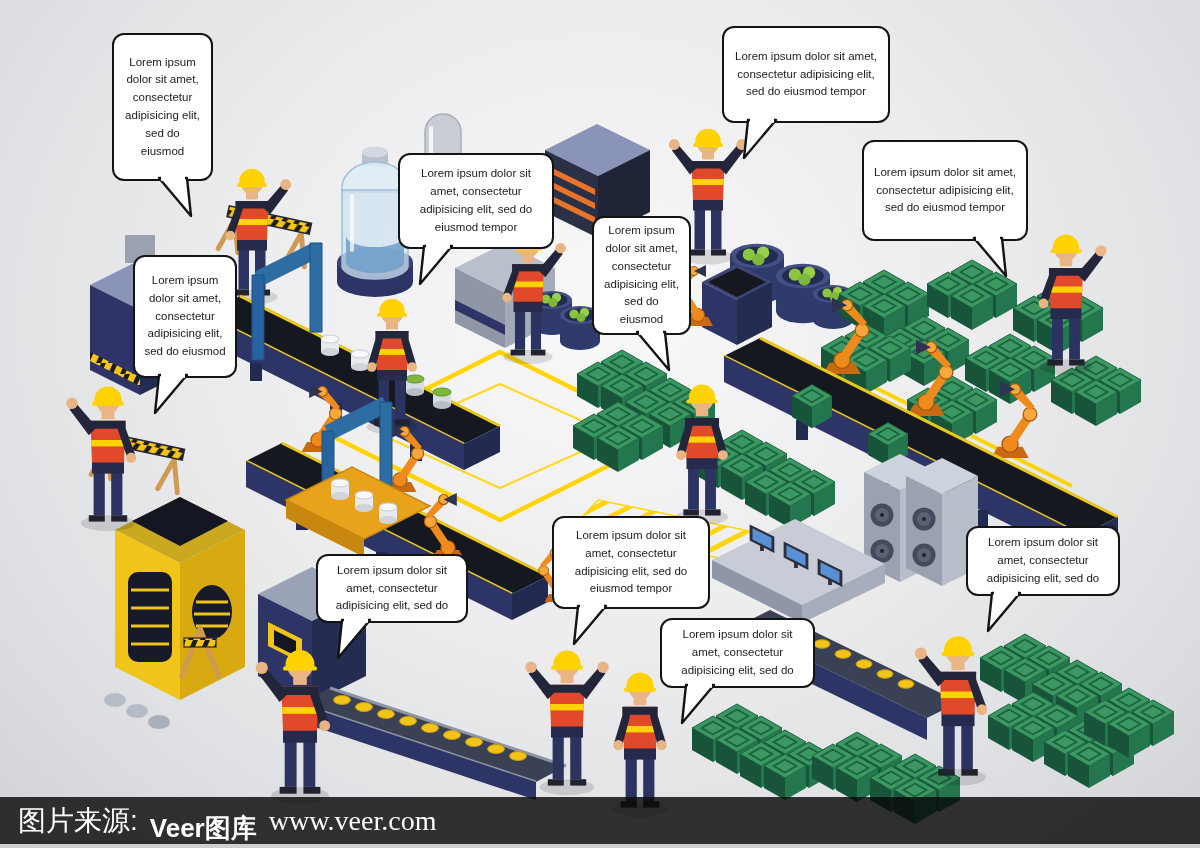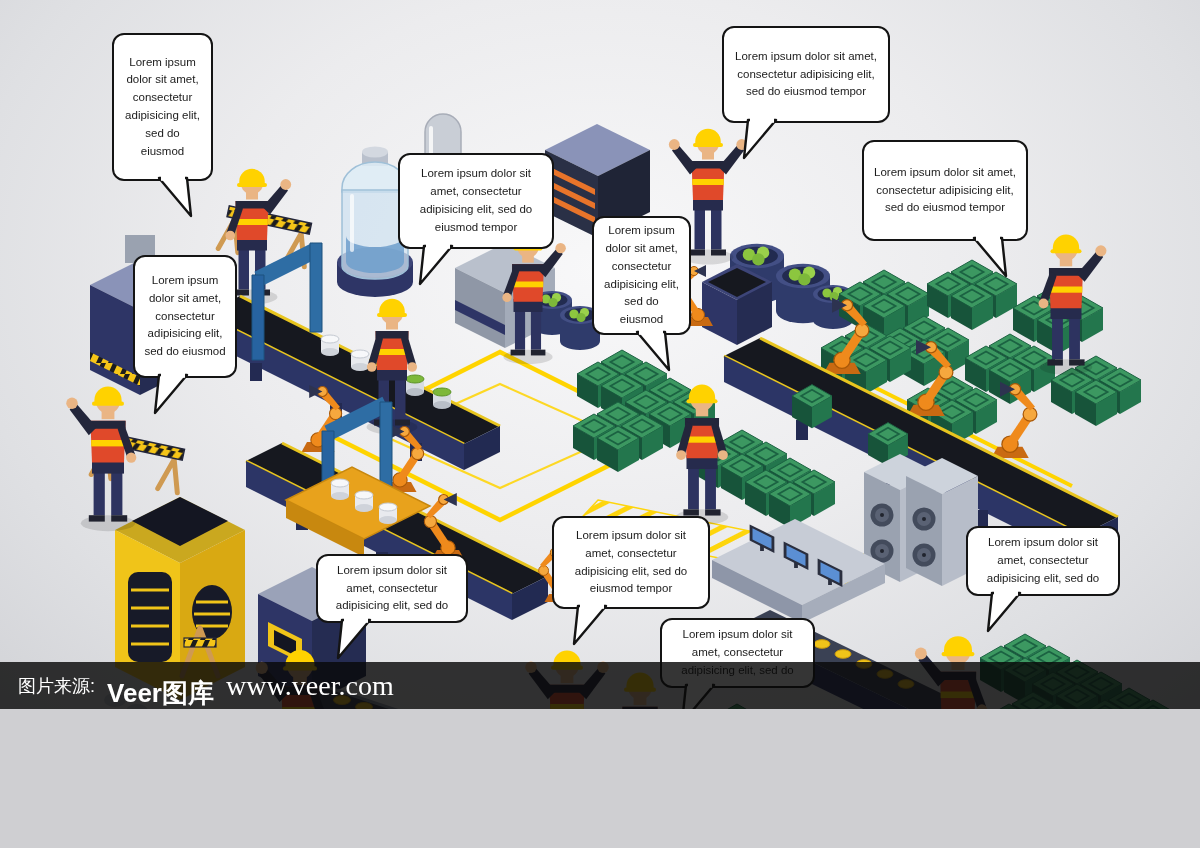--- a/index.html
+++ b/index.html
@@ -1,38 +1,38 @@
 <!DOCTYPE html>
 <html><head>
 <meta charset="utf-8">
 <style>
   html,body{margin:0;padding:0;background:#cfcfd2;}
   .canvas{
-    position:relative;width:1200px;height:709px;overflow:hidden;
+    position:relative;width:1200px;height:844px;overflow:hidden;
     background:radial-gradient(ellipse at 50% 38%, #f8f8f9 0%, #ececee 45%, #dfe0e3 75%, #d2d3d7 100%);
     font-family:"Liberation Sans", sans-serif;
   }
   .scene-svg{position:absolute;left:0;top:0;}
   .bubble{
     position:absolute;z-index:5;box-sizing:border-box;
     background:#ffffff;border:2.2px solid #141414;border-radius:12px;
     display:flex;align-items:center;justify-content:center;text-align:center;
     padding:8px 9px;font-size:11.5px;line-height:1.55;color:#1b1b1b;
   }
   .tail{position:absolute;bottom:-39px;width:40px;height:42px;}
   .tail-dl{left:18px;}
   .tail-dr{right:18px;transform:scaleX(-1);}
   .tail polygon{fill:#ffffff;stroke:#141414;stroke-width:2.4;stroke-linejoin:round;}
   .tail line{stroke:#ffffff;stroke-width:5;}
   .watermark{
     position:absolute;left:0;right:0;bottom:0;height:47px;z-index:10;
     background:rgba(8,8,8,0.82);display:flex;align-items:center;gap:12px;
     padding:0 18px;color:#ffffff;
   }
-  .wm-prefix{font-size:18px;}
+  .wm-prefix{font-size:28px;}
   .wm-brand{font-size:26px;font-weight:700;margin-top:16px;}
   .wm-url{font-size:28px;font-family:Liberation Serif, serif;}
 </style>
 </head>
 <body>
 
 <div class="canvas">
 
 <svg class="scene-svg" width="1200" height="848" viewBox="0 0 1200 848">
   <defs>

